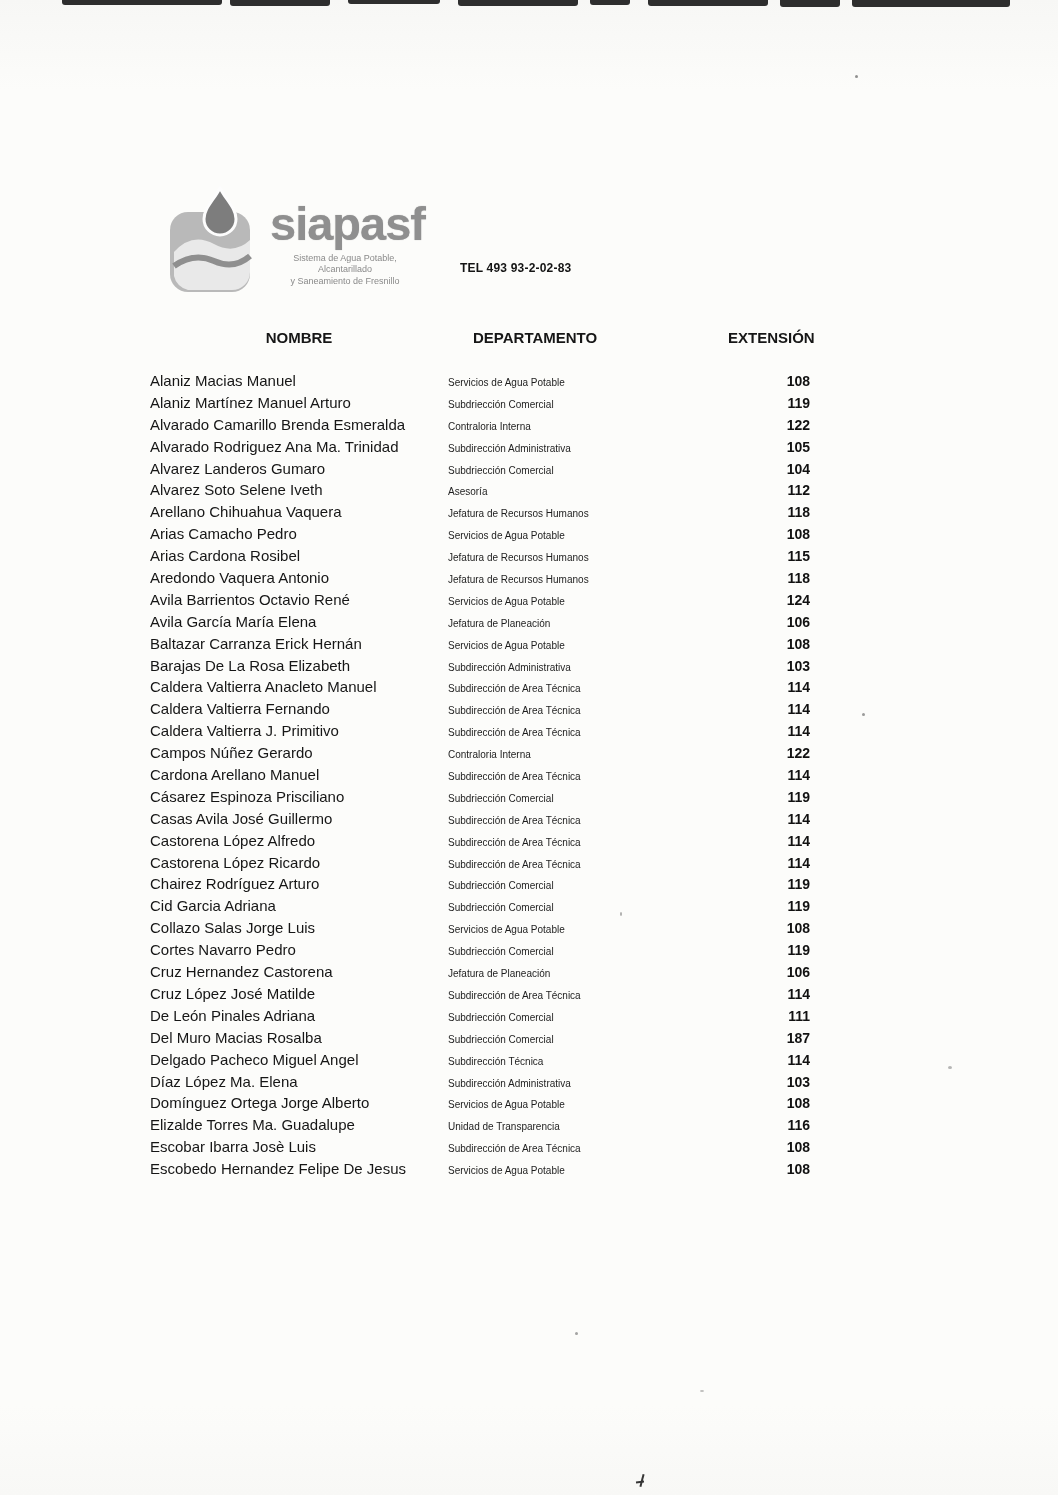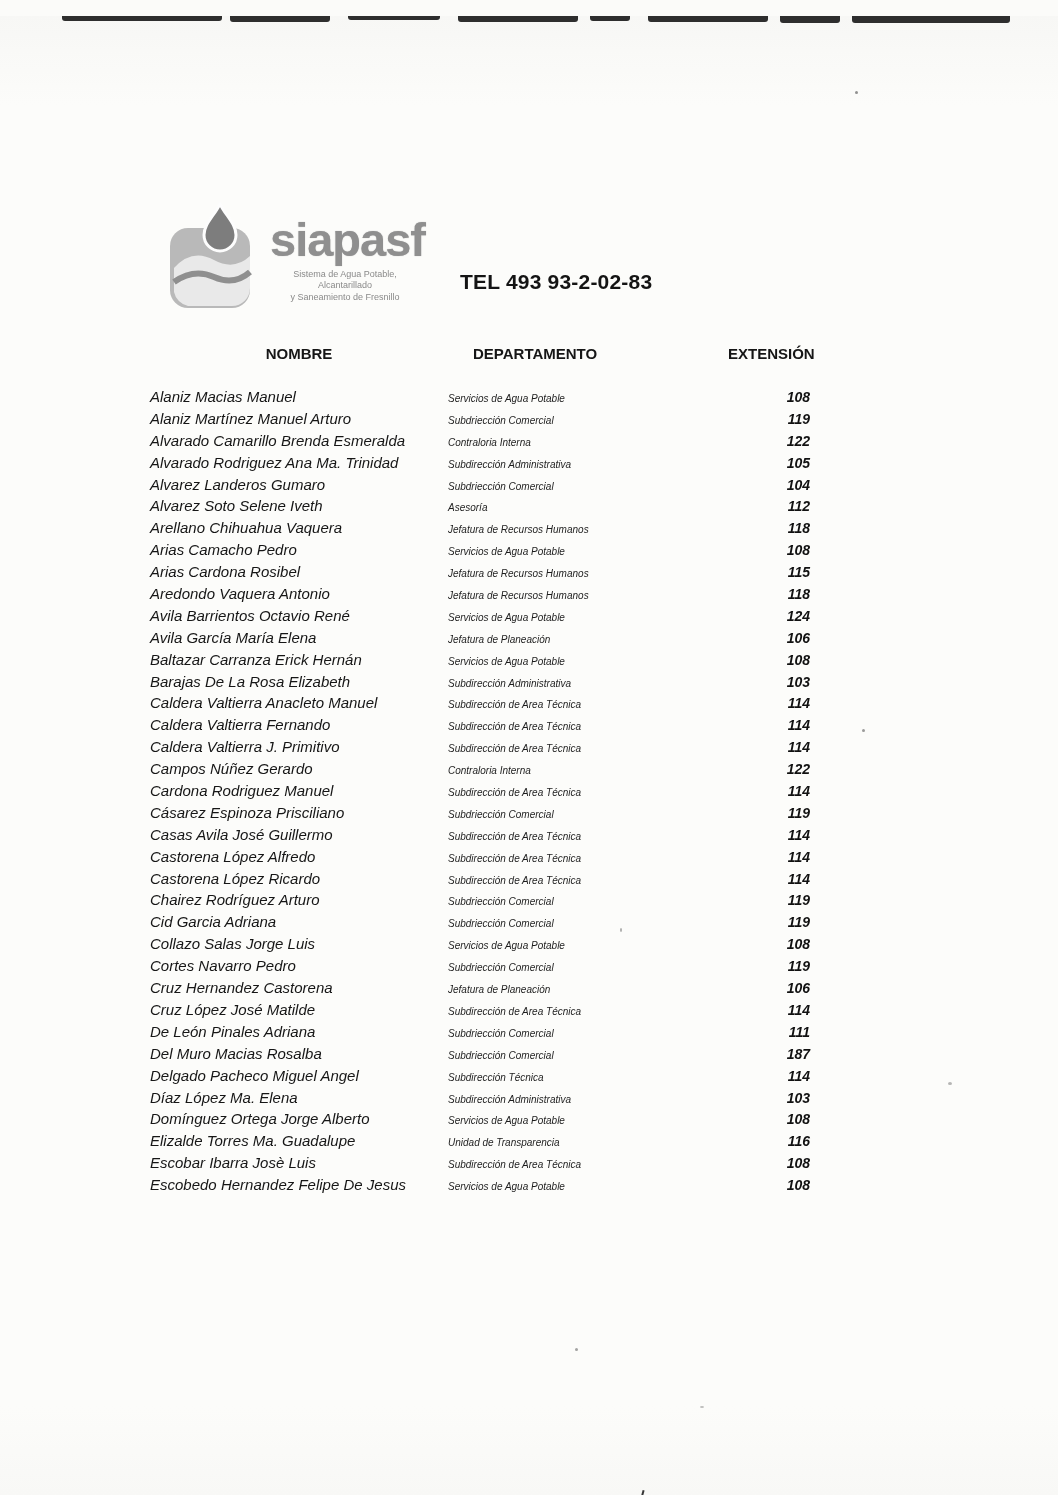--- a/index.html
+++ b/index.html
@@ -2,44 +2,44 @@
 <html><head>
 <meta charset="utf-8">
 <style>
   html,body{margin:0;padding:0;}
   body{
     width:1058px;height:1495px;position:relative;overflow:hidden;
     background:#fbfbf9;
     font-family:"Liberation Sans","DejaVu Sans",sans-serif;
     color:#1a1a1a;
   }
-  .page{position:absolute;inset:0;background:linear-gradient(180deg,#f7f7f5 0%,#fcfcfa 6%,#fcfcfa 94%,#f8f8f6 100%);margin-top:16px;}
+  .page{position:absolute;inset:0;background:linear-gradient(180deg,#f7f7f5 0%,#fcfcfa 6%,#fcfcfa 94%,#f8f8f6 100%);}
 
   
   .scan-seg{position:absolute;top:0;background:#1c1c1c;border-radius:0 0 3px 3px;opacity:.92;}
 
   
   .logo{position:absolute;left:166px;top:186px;display:flex;align-items:flex-start;}
   .logo-icon{width:96px;height:112px;display:block;}
   .logo-text-wrap{margin-left:8px;margin-top:14px;}
   .logo-text{
     font-size:47px;font-weight:700;color:#8f8f8f;letter-spacing:-1px;line-height:1;
     text-shadow:0 0 1px #aaa;
   }
   .logo-tagline{margin-top:6px;font-size:9px;color:#8a8a8a;line-height:1.25;text-align:center;width:150px;}
 
-  .phone{position:absolute;left:460px;top:254px;font-size:21px;font-weight:700;color:#141414;letter-spacing:.2px;}
+  .phone{position:absolute;left:460px;top:261px;font-size:12px;font-weight:700;color:#141414;letter-spacing:.2px;}
 
   
   .table{position:absolute;left:150px;top:328px;width:680px;}
   .thead{display:grid;grid-template-columns:298px 280px 102px;font-weight:700;font-size:15px;line-height:20px;color:#161616;}
   .th-nombre{text-align:center;}
   .th-depto{padding-left:25px;}
   .th-ext{text-align:center;padding-right:25px;}
-  .tbody{margin-top:24px;font-style:italic;}
+  .tbody{margin-top:24px;}
   .row{display:grid;grid-template-columns:298px 280px 102px;height:21.9px;align-items:baseline;}
   .cell{white-space:nowrap;overflow:visible;}
   .cell-nombre{font-size:15px;color:#161616;}
   .cell-departamento{font-size:10px;color:#1d1d1d;}
   .cell-extension{font-size:14px;font-weight:600;text-align:right;padding-right:20px;color:#111;}
 
   
   .speck{position:absolute;background:#4a4a4a;border-radius:50%;}
   .mark-bottom{position:absolute;left:636px;top:1474px;width:11px;height:13px;opacity:.9;}
   .mark-bottom:before{content:"";position:absolute;left:5px;top:0;width:2px;height:13px;background:#222;transform:rotate(14deg);}
@@ -168,21 +168,21 @@
           <div class="cell cell-nombre">Caldera Valtierra J. Primitivo</div>
           <div class="cell cell-departamento">Subdirección de Area  Técnica</div>
           <div class="cell cell-extension">114</div>
         </div>
         <div class="row">
           <div class="cell cell-nombre">Campos Núñez Gerardo</div>
           <div class="cell cell-departamento">Contraloria Interna</div>
           <div class="cell cell-extension">122</div>
         </div>
         <div class="row">
-          <div class="cell cell-nombre">Cardona Rodriguez Manuel</div>
+          <div class="cell cell-nombre">Cardona Arellano Manuel</div>
           <div class="cell cell-departamento">Subdirección de Area  Técnica</div>
           <div class="cell cell-extension">114</div>
         </div>
         <div class="row">
           <div class="cell cell-nombre">Cásarez Espinoza Prisciliano</div>
           <div class="cell cell-departamento">Subdriección Comercial</div>
           <div class="cell cell-extension">119</div>
         </div>
         <div class="row">
           <div class="cell cell-nombre">Casas Avila José Guillermo</div>

